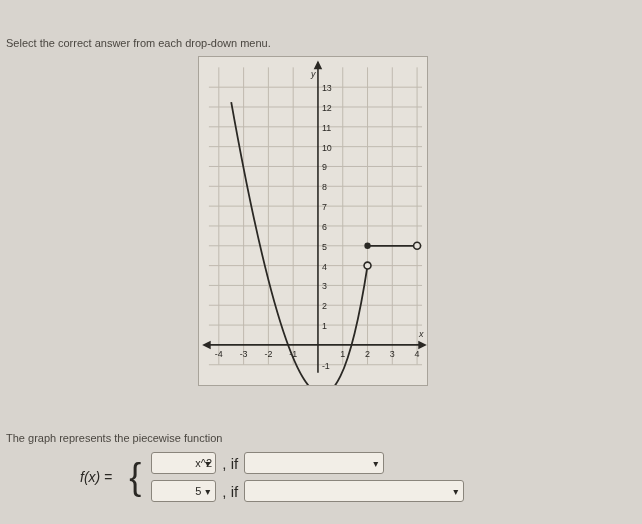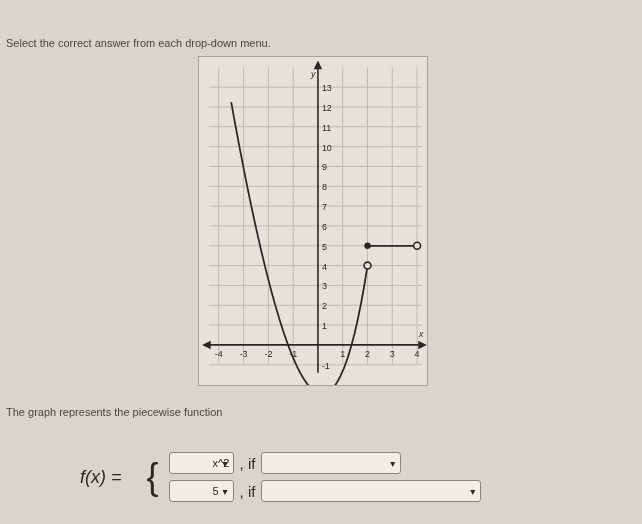--- a/index.html
+++ b/index.html
@@ -27,38 +27,38 @@
       background: #e6e2db;
       border: 1px solid #a8a39a;
     }
     .graph-svg {
       width: 100%;
       height: 100%;
       display: block;
     }
     .statement {
       position: absolute;
-      top: 406px;
+      top: 432px;
       left: 6px;
       font-size: 11px;
       color: #4a4640;
     }
     .function-area {
       position: absolute;
       top: 452px;
       left: 80px;
       display: flex;
       align-items: center;
       gap: 10px;
     }
     .fx-label {
-      font-size: 18px;
+      font-size: 14px;
       font-style: italic;
       color: #2a2824;
-      margin-right: 15px;
+      margin-right: 7px;
     }
     .brace {
       font-size: 36px;
       color: #2a2824;
       line-height: 0.85;
     }
     .rows {
       display: flex;
       flex-direction: column;
       gap: 6px;

